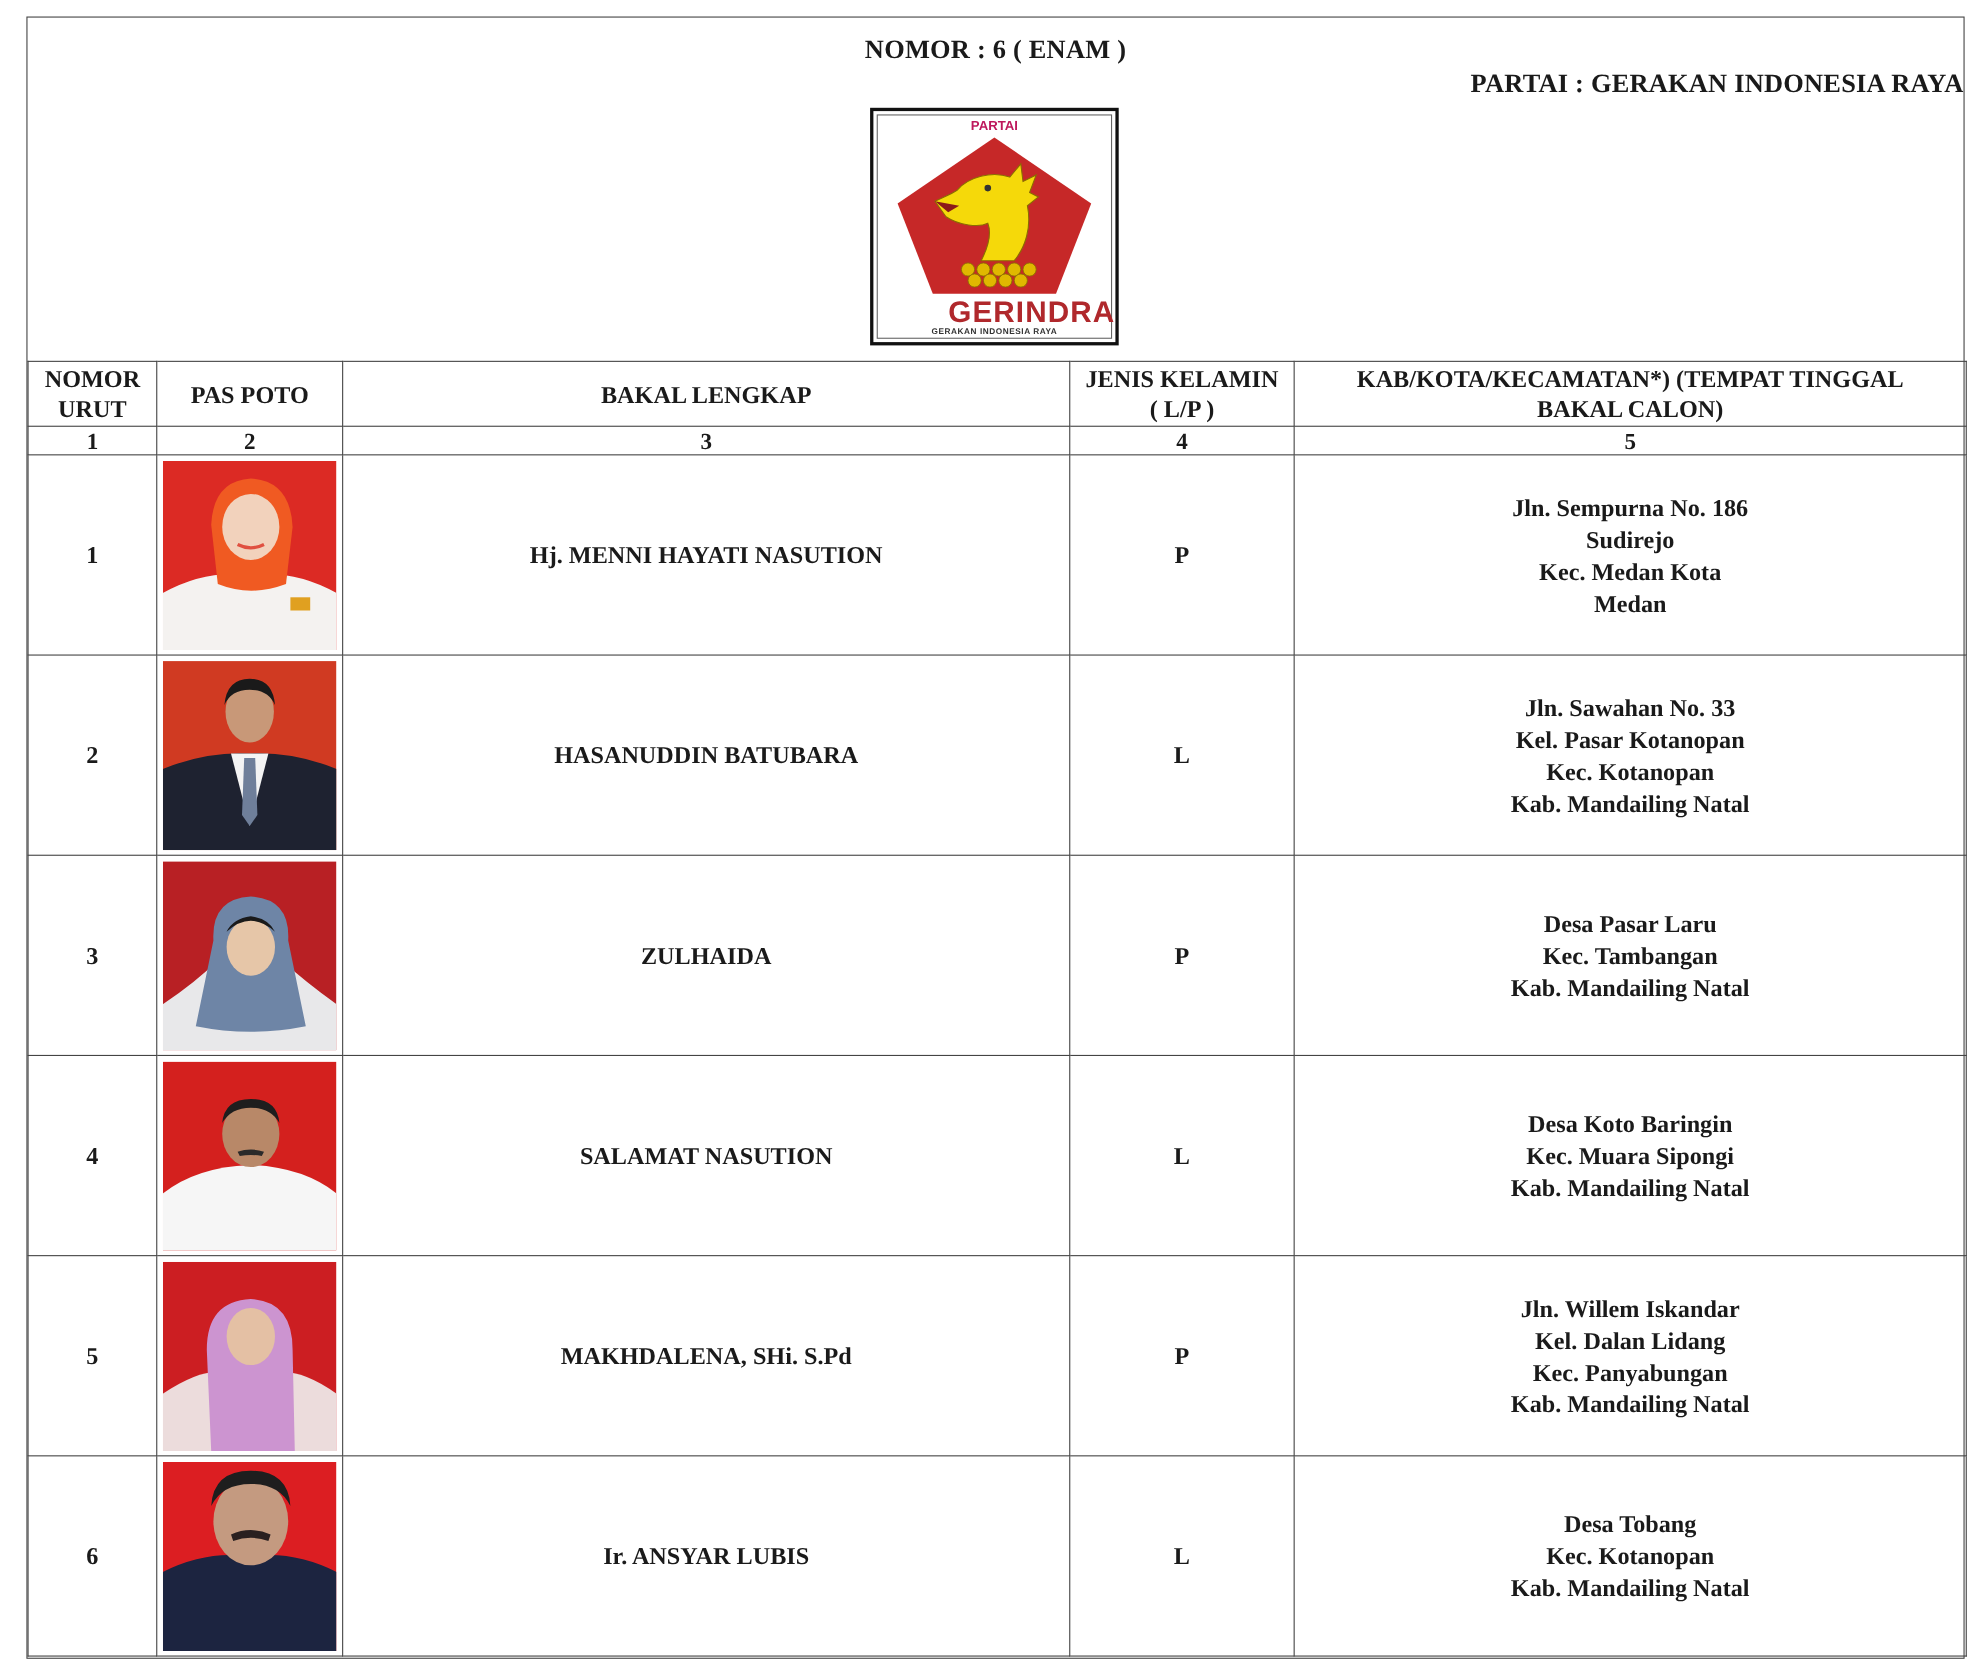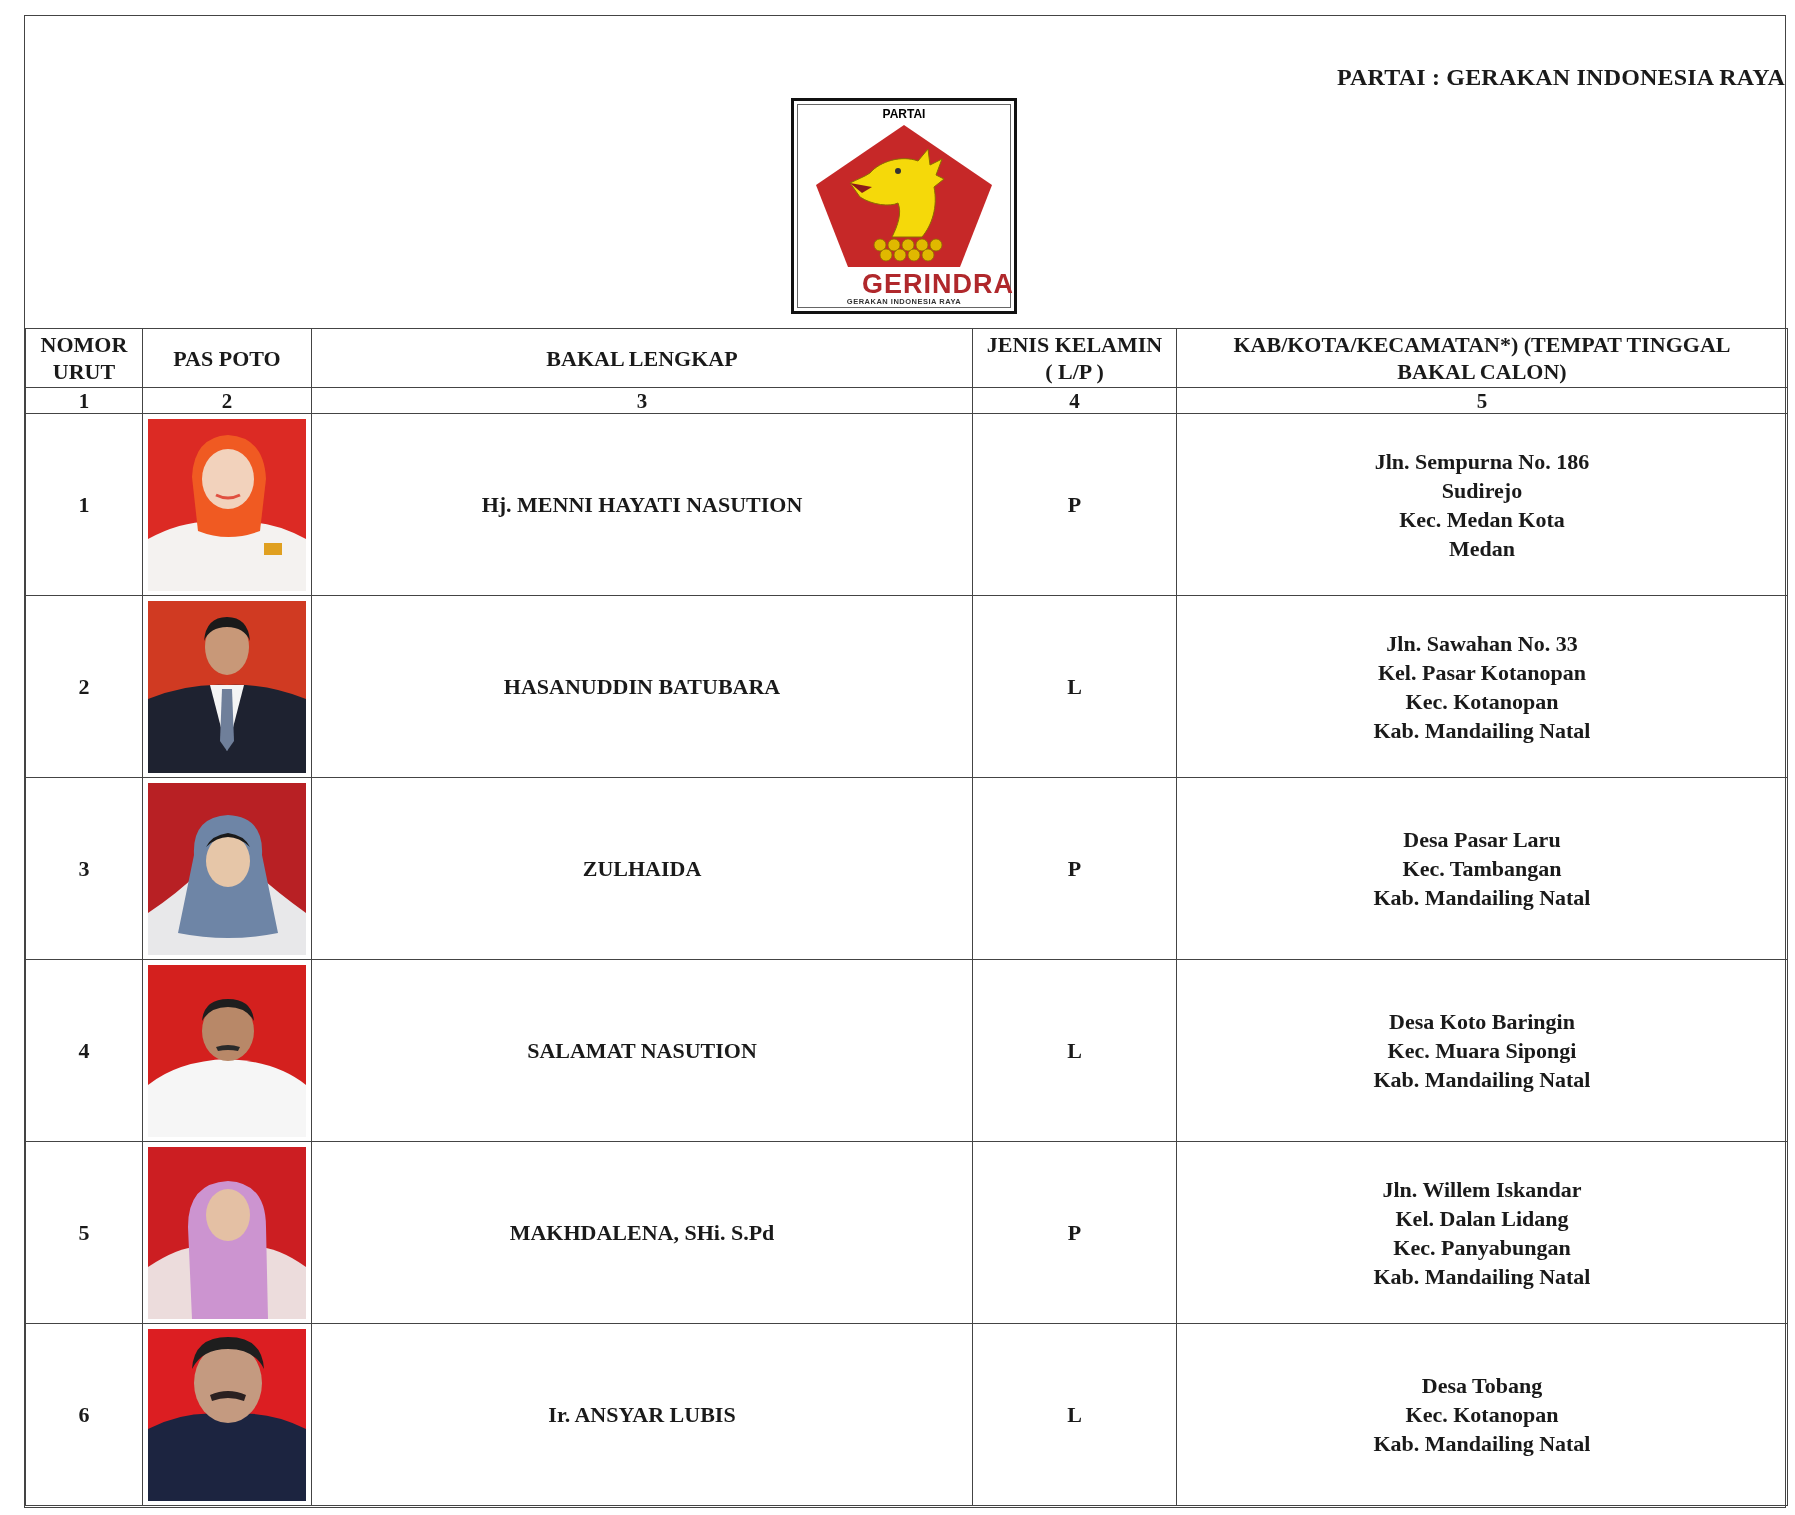--- a/index.html
+++ b/index.html
@@ -9,21 +9,21 @@
            border:1.5px solid #444; box-sizing:border-box; }
   .header-block { position:absolute; left:0; top:0; width:100%; height:312px; }
   .title-line { position:absolute; left:0; width:100%; text-align:center;
                 font-weight:bold; font-size:24px; letter-spacing:0.2px; }
   .t1 { top:17px; }
   .t2 { top:48px;text-align:right; }
   .logo { position:absolute; left:766px; top:82px; width:226px; height:216px;
           border:3px solid #111; box-sizing:border-box; background:#fff; }
   .logo-inner { position:absolute; inset:3px; border:1px solid #666; }
   .logo-top { position:absolute; top:6px; left:0; width:100%; text-align:center;
-              font-family:"Liberation Sans", sans-serif; font-weight:bold; font-size:12px; color:#000000; }
+              font-family:"Liberation Sans", sans-serif; font-weight:bold; font-size:12px; color:#be185d; }
   .logo-svg { position:absolute; left:16px; top:20px; width:188px; height:150px; }
   .logo-brand { position:absolute; top:168px; left:0; width:100%; text-align:right;
                 font-family:"Liberation Sans", sans-serif; font-weight:900; font-size:27px;
                 color:#b0282c; letter-spacing:1px; }
   .logo-sub { position:absolute; top:196px; left:0; width:100%; text-align:center;
               font-family:"Liberation Sans", sans-serif; font-weight:bold; font-size:7.5px; color:#333; letter-spacing:0.5px; }
 
   table.grid { position:absolute; left:0; top:312px; width:100%; border-collapse:collapse; table-layout:fixed; }
   table.grid td, table.grid th { border:1.5px solid #444; text-align:center; vertical-align:middle;
                                   font-weight:bold; padding:0; }
@@ -33,20 +33,21 @@
   .addr { line-height:29px; font-size:22px; }
   .addr div { white-space:nowrap; }
   .photo { width:158px; height:172px; margin:0 auto; position:relative; overflow:hidden; }
   .photo svg { display:block; width:158px; height:172px; }
 </style>
 </head>
 <body>
 
 <div class="sheet">
   <div class="header-block">
+    <div class="title-line t1">NOMOR : 6 ( ENAM )</div>
     <div class="title-line t2">PARTAI : GERAKAN INDONESIA RAYA</div>
     <div class="logo">
       <div class="logo-inner"></div>
       <div class="logo-top">PARTAI</div>
       <svg class="logo-svg" viewBox="0 0 188 150">
         <polygon points="94,4 182,64 150,146 38,146 6,64" fill="#c62828"></polygon>
         <path d="M60,52 C70,40 92,34 108,40 L118,28 L120,44 L132,38 L126,54 L134,58 L124,66 C128,86 122,104 112,116 L82,116 C88,104 92,92 88,82 C80,86 62,84 50,76 L40,62 C48,58 54,56 60,52 Z" fill="#f5d90a" stroke="#8a6d00" stroke-width="1"></path>
         <path d="M40,62 L62,66 L52,72 Z" fill="#8b1a1a"></path>
         <circle cx="88" cy="50" r="3" fill="#333"></circle>
         <g fill="#e0b800" stroke="#8a6d00" stroke-width="0.8">

